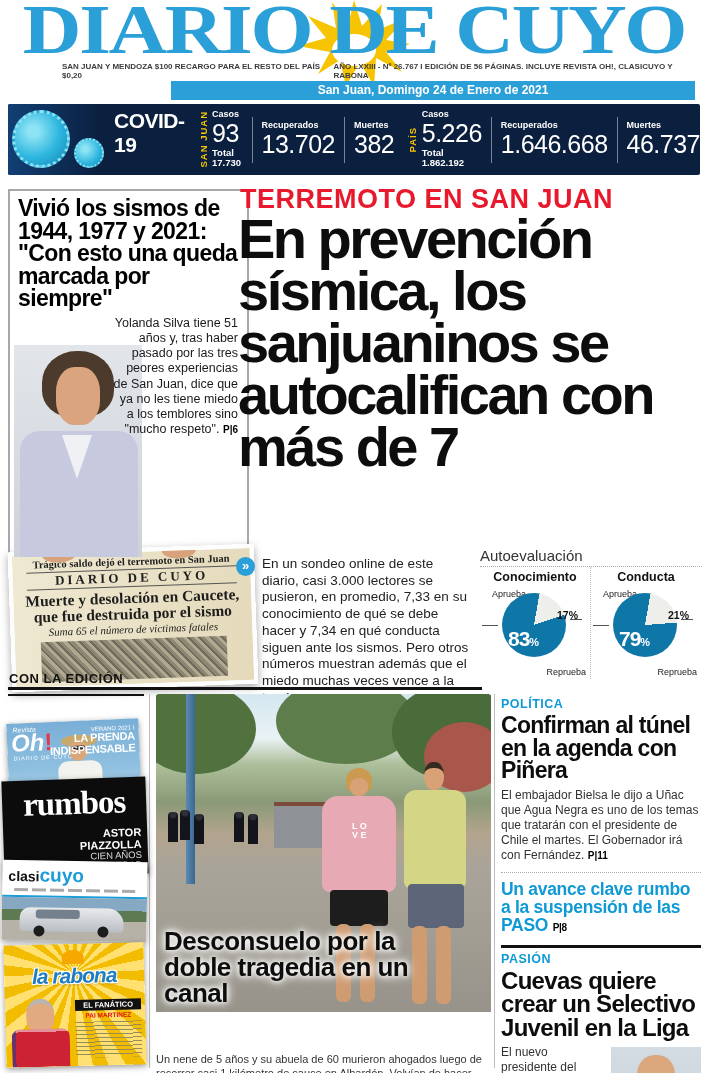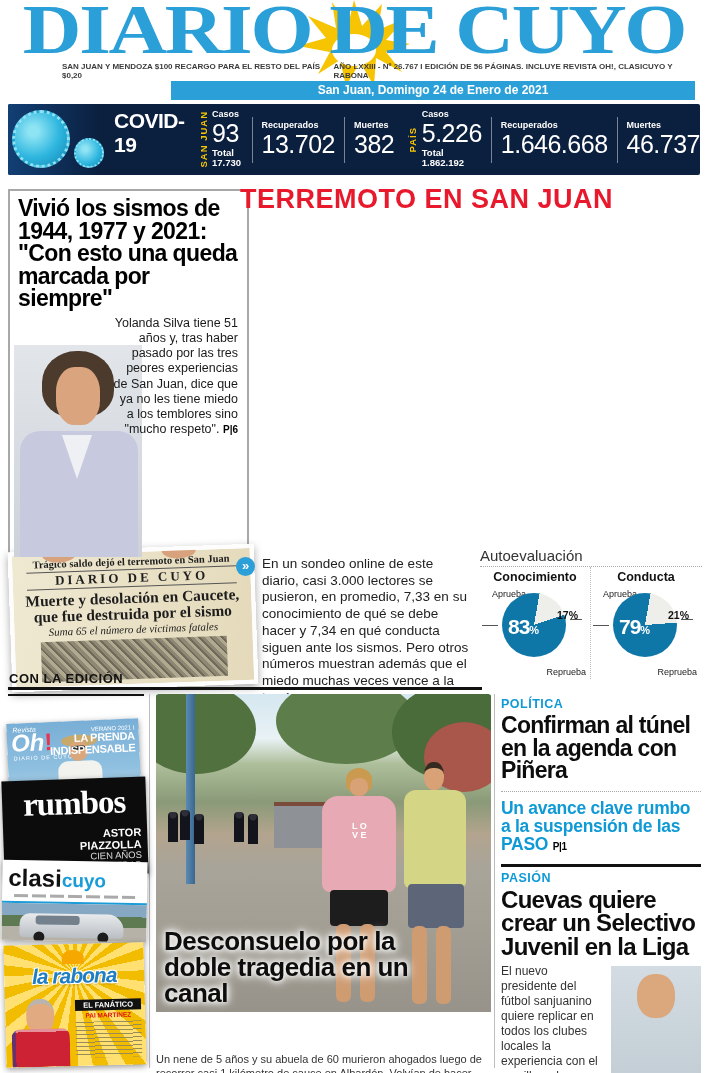--- a/index.html
+++ b/index.html
@@ -68,21 +68,21 @@
   
   .info{position:absolute;left:480px;top:547px;width:222px;height:140px;}
   .info-title{font-size:15px;color:#333;border-bottom:1px dotted #aaa;padding-bottom:2px;}
   .charts{display:flex;}
   .chartcell{position:relative;width:110px;height:112px;}
   .chartcell + .chartcell{border-left:1px dotted #bbb;}
   .cc-title{text-align:center;font-size:12.5px;font-weight:bold;margin-top:3px;}
   .pie{position:absolute;left:22px;top:26px;width:64px;height:64px;border-radius:50%;}
   .lab-ap{position:absolute;left:12px;top:22px;font-size:9px;color:#222;}
   .lab-re{position:absolute;right:4px;bottom:2px;font-size:9px;color:#222;}
-  .val-big{position:absolute;left:28px;top:48px;color:#fff;font-weight:bold;font-size:21px;letter-spacing:-1px;z-index:2;}
+  .val-big{position:absolute;left:28px;top:60px;color:#fff;font-weight:bold;font-size:21px;letter-spacing:-1px;z-index:2;}
   .val-big .u{font-size:11px;}
   .val-small{position:absolute;right:12px;top:42px;color:#111;font-weight:bold;font-size:10.5px;z-index:2;}
   .conn{position:absolute;background:#555;}
   
   .rule-heavy{position:absolute;left:8px;top:687px;width:474px;height:3px;background:#111;}
   .vdiv{position:absolute;width:1px;background:#bdbdbd;top:694px;height:374px;}
   
   .col1-rule{position:absolute;left:8px;top:694px;width:136px;height:2px;background:#111;}
   .col1-head{position:absolute;left:9px;top:671px;font-size:13px;font-weight:bold;letter-spacing:0.5px;}
   .cover{position:absolute;box-shadow:0 2px 6px rgba(0,0,0,.4);overflow:hidden;}
@@ -100,21 +100,21 @@
   .oh-lady-glasses{position:absolute;left:64px;top:25px;width:14px;height:4px;background:#222;border-radius:2px;}
   .oh-lady-body{position:absolute;left:50px;top:40px;width:44px;height:46px;background:#f2f2ee;border-radius:10px 10px 0 0;}
   .cov-rumbos{left:3px;top:779px;width:144px;height:97px;transform:rotate(-2deg);background:#0c0c0c;color:#fff;}
   .rum-brand{font-family:"Liberation Serif",serif;font-weight:bold;font-size:33px;letter-spacing:-1px;
     text-align:center;margin-top:6px;}
   .rum-tags{position:absolute;right:6px;bottom:4px;text-align:right;line-height:1.05;}
   .rum-t1{font-size:11px;font-weight:bold;}
   .rum-t2{font-size:9.5px;color:#ddd;}
   .cov-clasi{left:2px;top:861px;width:145px;height:80px;transform:rotate(1deg);background:#fff;}
   .clasi-band{padding:4px 6px 2px;border-bottom:2px solid #1a9cd8;}
-  .clasi-b1{font-size:24px;font-weight:bold;color:#111;}
+  .clasi-b1{font-size:14px;font-weight:bold;color:#111;}
   .clasi-b2{font-size:19px;font-weight:bold;color:#1a9cd8;}
   .clasi-tag{height:3px;margin:2px 6px;background:repeating-linear-gradient(90deg,#aaa 0 14px,transparent 14px 18px);}
   .carscene{position:relative;height:44px;background:linear-gradient(#87a8c2 0 28%,#5d7a52 28% 52%,#b7b2a8 52% 100%);}
   .car{position:absolute;left:18px;top:10px;width:104px;height:24px;background:linear-gradient(#e8eaec,#b9bec4);
     border-radius:10px 16px 4px 4px;}
   .car-win{position:absolute;left:34px;top:12px;width:44px;height:9px;background:#74818c;border-radius:3px;}
   .wheel{position:absolute;top:28px;width:11px;height:11px;border-radius:50%;background:#1c1c1c;}
   .cov-rabona{left:5px;top:944px;width:140px;height:122px;transform:rotate(-1.5deg);
     background:repeating-conic-gradient(from -10deg at 50% 24%,#ffe070 0 9deg,#f2bd00 9deg 18deg);}
   .rab-sun{position:absolute;left:58px;top:6px;width:22px;height:14px;background:#f7a800;border-radius:50% 50% 0 0;}
@@ -230,20 +230,21 @@
         <div class="w-face"></div>
         <div class="w-body"></div>
         <div class="w-shirt"></div>
     </div>
     <div class="left-body">
       <span>Yolanda Silva tiene 51 años y, tras haber pasado por las tres peores experiencias de San Juan, dice que ya no les tiene miedo a los temblores sino "mucho respeto". </span><span class="pref">P|6</span>
     </div>
   </div>
 
   <div class="kicker-main">TERREMOTO EN SAN JUAN</div>
+  <div class="headline-main">En prevención sísmica, los sanjuaninos se autocalifican con más de 7</div>
 
   <div class="oldpaper">
     <div class="hand" style="left:30px"></div>
     <div class="hand" style="left:150px"></div>
     <div class="op-l1">Trágico saldo dejó el terremoto en San Juan</div>
     <div class="op-mast">DIARIO DE CUYO</div>
     <div class="op-h">Muerte y desolación en Caucete, que fue destruida por el sismo</div>
     <div class="op-s">Suma 65 el número de victimas fatales</div>
     <div class="op-photo"></div>
   </div>
@@ -364,23 +365,26 @@
     <div class="leg" style="left:280px;top:232px"></div>
     <div class="canal-head">Desconsuelo por la doble tragedia en un canal</div>
   </div>
   <div class="canal-cap">
     <span>Un nene de 5 años y su abuela de 60 murieron ahogados luego de recorrer casi 1 kilómetro de cauce en Albardón. Volvían de hacer compras y habían parado a refrescarse. </span><span class="pref">P|16</span>
   </div>
 
   <div class="col3">
     <div class="kicker-sm">POLÍTICA</div>
     <div class="h-col3">Confirman al túnel en la agenda con Piñera</div>
+    <div class="body-sm">
+      <span>El embajador Bielsa le dijo a Uñac que Agua Negra es uno de los temas que tratarán con el presidente de Chile el martes. El Gobernador irá con Fernández. </span><span class="pref">P|11</span>
+    </div>
     <hr class="dotted-hr">
     <div class="paso">
-      <span>Un avance clave rumbo a la suspensión de las PASO </span><span class="pref">P|1</span>
+      <span>Un avance clave rumbo a la suspensión de las PASO </span><span class="pref">P|8</span>
     </div>
     <hr class="black-hr">
     <div class="kicker-sm">PASIÓN</div>
     <div class="h-col3" style="font-size:24px">Cuevas quiere crear un Selectivo Juvenil en la Liga</div>
     <div class="passion-row">
       <div class="passion-body">
         <span>El nuevo presidente del fútbol sanjuanino quiere replicar en todos los clubes locales la experiencia con el semillero de Peñarol, entre otras reformas. </span>
       </div>
       <div class="cuevas">
         <div class="cu-head"></div>

